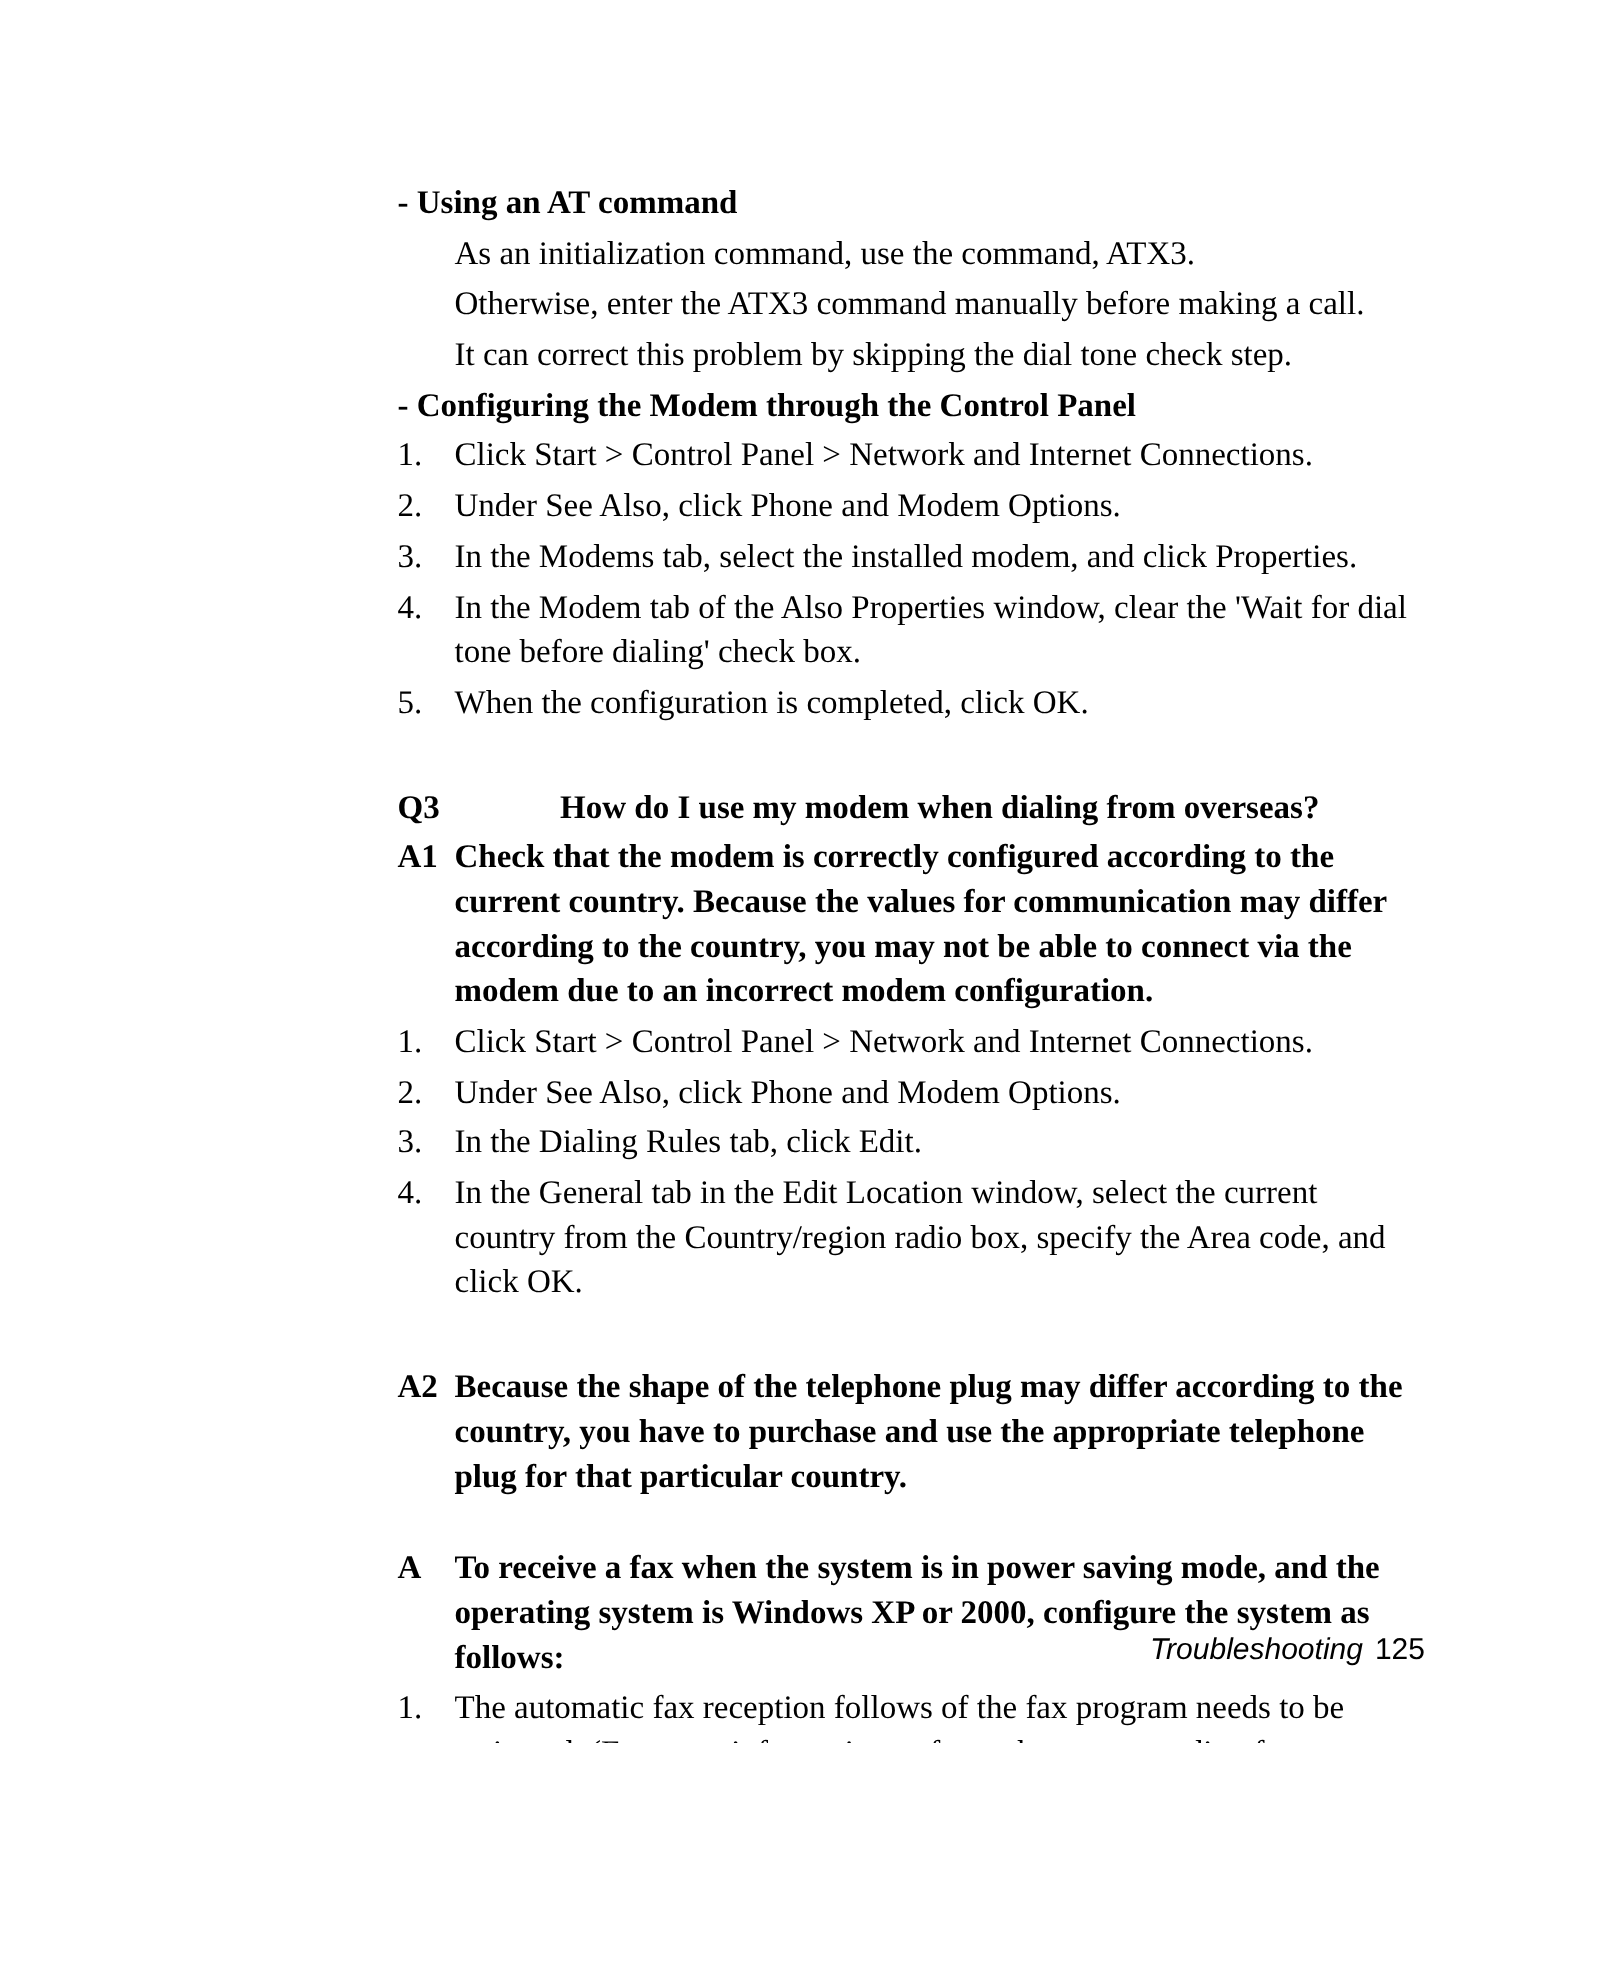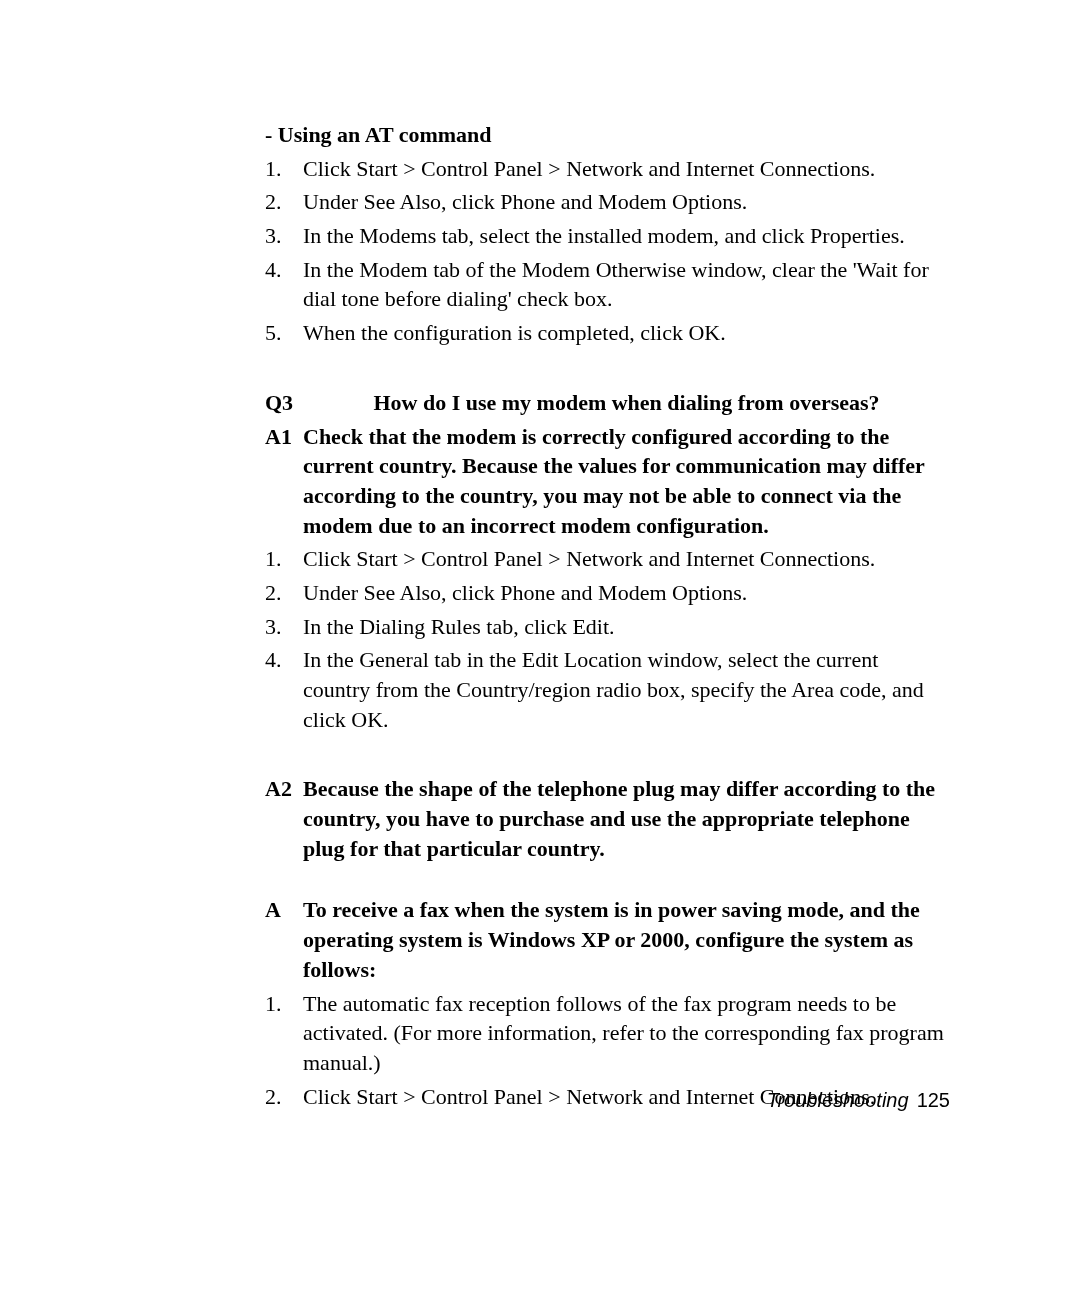--- a/index.html
+++ b/index.html
@@ -69,37 +69,43 @@
     font-style: normal;
     margin-left: 8px;
   }
 </style>
 </head>
 <body>
 
 <div class="page">
 
   <div class="bold para">- Using an AT command</div>
+  <div class="indent-block">
+    <div class="para">As an initialization command, use the command, ATX3.</div>
+    <div class="para">Otherwise, enter the ATX3 command manually before making a call.</div>
+    <div class="para">It can correct this problem by skipping the dial tone check step.</div>
+  </div>
 
+  <div class="bold para">- Configuring the Modem through the Control Panel</div>
 
   <div class="list-row">
     <div class="num">1.</div>
     <div class="txt">Click Start &gt; Control Panel &gt; Network and Internet Connections.</div>
   </div>
   <div class="list-row">
     <div class="num">2.</div>
     <div class="txt">Under See Also, click Phone and Modem Options.</div>
   </div>
   <div class="list-row">
     <div class="num">3.</div>
     <div class="txt">In the Modems tab, select the installed modem, and click Properties.</div>
   </div>
   <div class="list-row">
     <div class="num">4.</div>
-    <div class="txt">In the Modem tab of the Modem Otherwise window, clear the 'Wait for dial tone before dialing' check box.</div>
+    <div class="txt">In the Modem tab of the Also Properties window, clear the 'Wait for dial tone before dialing' check box.</div>
   </div>
   <div class="list-row">
     <div class="num">5.</div>
     <div class="txt">When the configuration is completed, click OK.</div>
   </div>
 
   <div class="spacer-lg"></div>
 
   <div class="qa-row">
     <div class="lbl">Q3</div>

